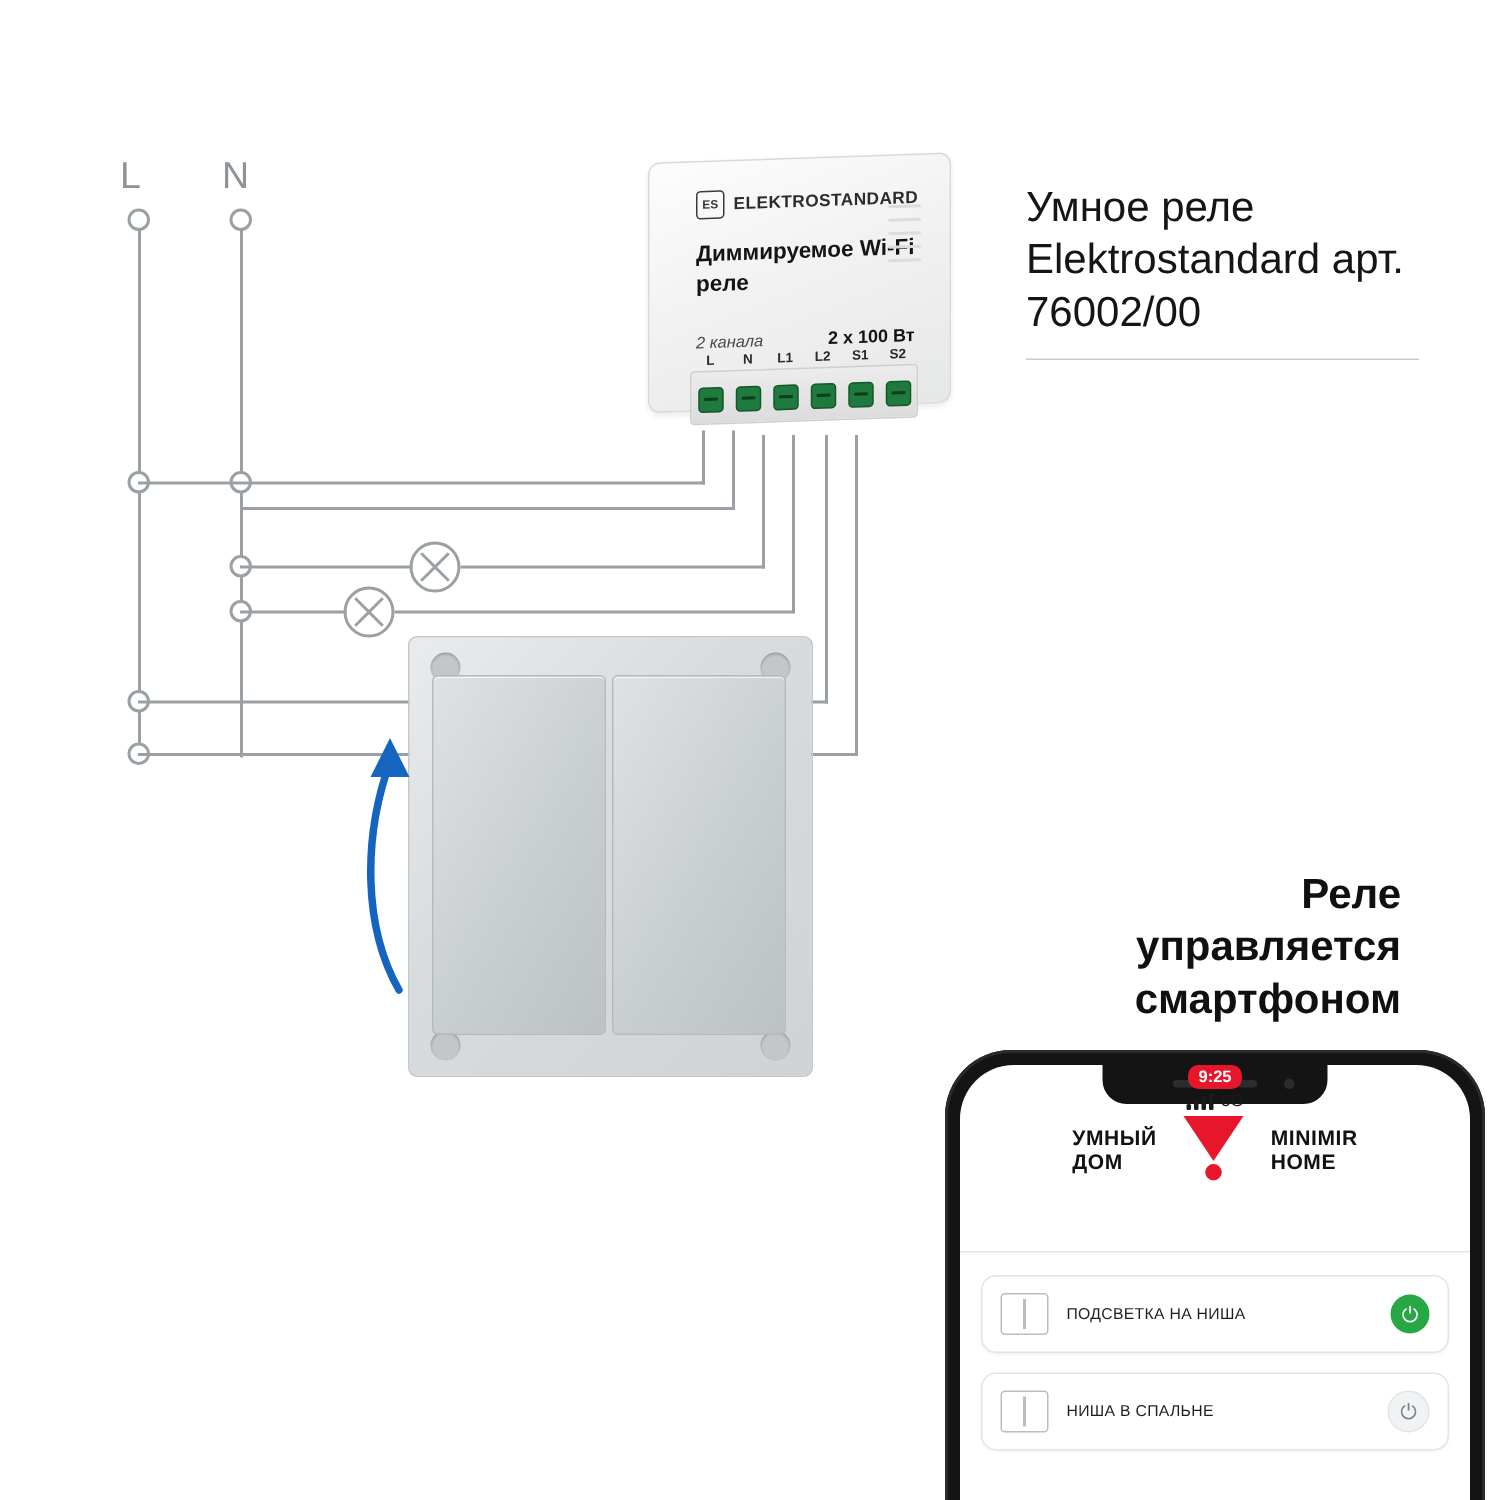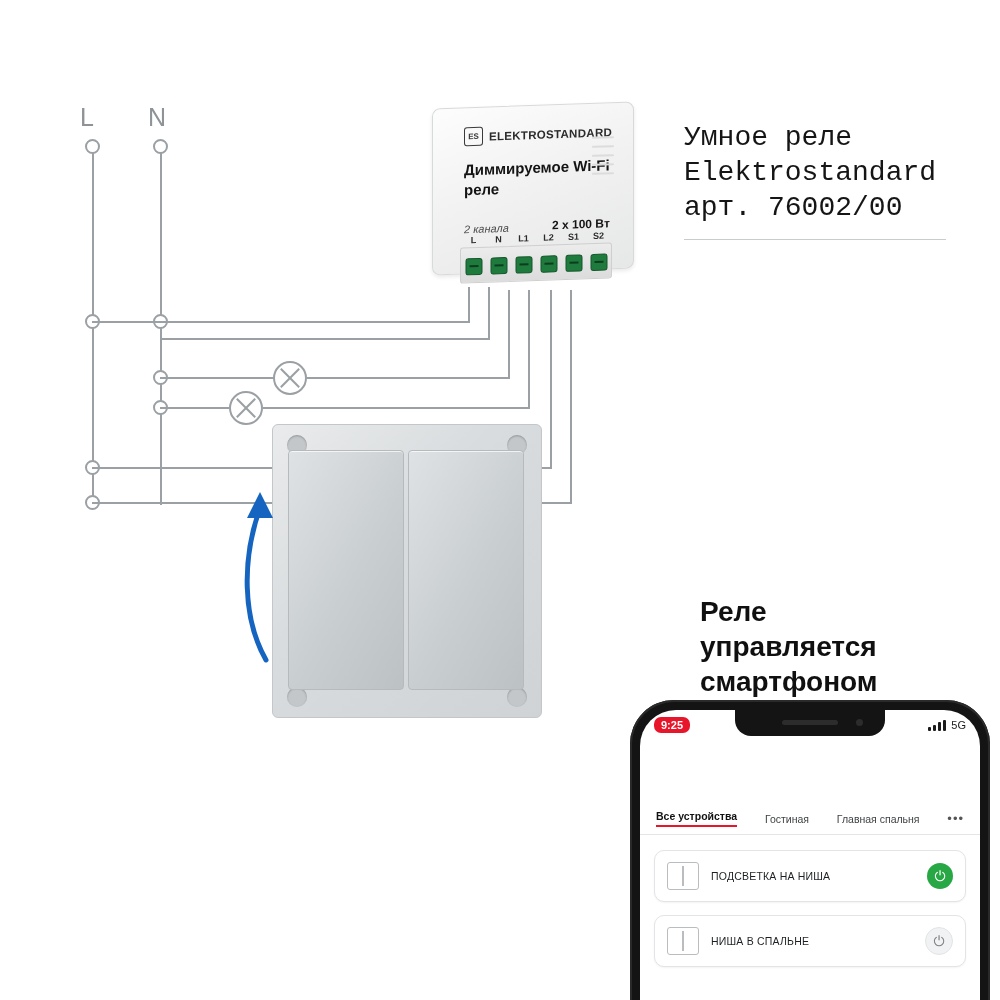--- a/index.html
+++ b/index.html
@@ -72,46 +72,46 @@
   .key{
     flex:1;border-radius:4px;
     background:linear-gradient(120deg,#dfe2e4 0%,#c9ced1 55%,#bcc1c4 100%);
     border:1px solid #b6babd;
     box-shadow:inset 0 1px 0 rgba(255,255,255,.7);
   }
   .arrow{position:absolute;left:232px;top:478px;width:60px;height:190px;}
 
   
   .callout{position:absolute;}
-  .callout h2{margin:0;font-size:28px;line-height:1.25;font-weight:400;color:#151515;font-family:Liberation Mono, monospace;}
+  .callout h2{margin:0;font-size:28px;line-height:1.25;font-weight:400;color:#151515;}
   .callout .rule{height:1px;background:#c9cccd;margin:14px 0 12px 0;}
   .callout .note{font-size:15px;color:#4c4f51;}
 
   .phone-head{position:absolute;left:684px;top:578px;width:250px;}
-  .phone-head h2{margin:16px;font-size:28px;line-height:1.25;font-weight:700;color:#101010;}
+  .phone-head h2{margin:0;font-size:28px;line-height:1.25;font-weight:700;color:#101010;text-align:right;}
 
   
   .sw-cap{position:absolute;left:92px;top:760px;width:500px;text-align:center;}
   .sw-cap h3{margin:0;font-size:25px;font-weight:400;color:#131313;}
   .sw-cap p{margin:16px 0 0 0;font-size:16px;line-height:1.55;color:#4b4e50;text-align:right;}
 
   
   .phone{
     position:absolute;left:630px;top:700px;width:360px;height:320px;
     background:#141414;border-radius:44px 44px 0 0;
     box-shadow:0 0 0 2px #2a2a2a inset;
   }
   .phone .screen{
     position:absolute;left:10px;top:10px;right:10px;bottom:0;
     background:#fff;border-radius:36px 36px 0 0;overflow:hidden;
   }
   .notch{position:absolute;left:50%;top:0;transform:translateX(-50%);width:150px;height:26px;background:#141414;border-radius:0 0 16px 16px;}
   .notch .spk{position:absolute;left:50%;top:10px;transform:translateX(-50%);width:56px;height:5px;background:#2c2c2c;border-radius:3px;}
   .notch .cam{position:absolute;right:22px;top:9px;width:7px;height:7px;border-radius:50%;background:#2c2c2c;}
-  .statusbar{position:absolute;left:0;top:0;width:100%;height:30px;display:flex;align-items:center;justify-content:space-between;padding:0 14px;box-sizing:border-box;}
+  .statusbar{position:absolute;left:0;top:0;width:100%;height:30px;display:flex;align-items:center;justify-content:space-between;padding:0 14px;box-sizing:border-box;flex-direction:column;}
   .time-pill{background:#e8162a;color:#fff;font-size:11px;font-weight:700;border-radius:7px;padding:2px 7px;}
   .sig{display:flex;align-items:flex-end;gap:5px;}
   .bars{display:flex;align-items:flex-end;gap:2px;}
   .bars i{width:3px;background:#1b1b1b;border-radius:1px;}
   .bars i:nth-child(1){height:4px}.bars i:nth-child(2){height:6px}.bars i:nth-child(3){height:9px}.bars i:nth-child(4){height:11px}
   .net{font-size:11px;font-weight:400;color:#1b1b1b;}
   .apphead{position:absolute;left:0;top:34px;width:100%;display:flex;align-items:center;justify-content:center;gap:16px;}
   .apphead .ln{font-size:14px;font-weight:700;line-height:1.15;color:#121212;letter-spacing:.4px;}
   .mark{width:44px;height:44px;position:relative;}
   .mark .tri{position:absolute;left:2px;top:0;width:0;height:0;border-left:20px solid transparent;border-right:20px solid transparent;border-top:30px solid #e8162a;}
@@ -266,27 +266,35 @@
           <span class="bars">
               <i></i>
               <i></i>
               <i></i>
               <i></i>
             </span>
           <span class="net">5G</span>
         </span>
       </div>
 
-
-      <div class="tabs">
-        <span class="tab active">Все устройства</span>
-        <span class="tab">Гостиная</span>
-        <span class="tab">Главная спальня</span>
-        <span class="dots">•••</span>
-      </div>
+      <div class="apphead">
+        <div>
+          <div class="ln">УМНЫЙ</div>
+          <div class="ln">ДОМ</div>
+        </div>
+        <div class="mark">
+          <span class="tri"></span>
+            <span class="dot"></span>
+        </div>
+        <div>
+          <div class="ln">MINIMIR</div>
+          <div class="ln">HOME</div>
+        </div>
+      </div>
+
       <div class="divider"></div>
 
       <div class="devrow r1">
         <span class="dev-ico"></span>
         <span class="dev-name">ПОДСВЕТКА НА НИША</span>
         <span class="pw on">⏻</span>
       </div>
       <div class="devrow r2">
         <span class="dev-ico"></span>
         <span class="dev-name">НИША В СПАЛЬНЕ</span>

